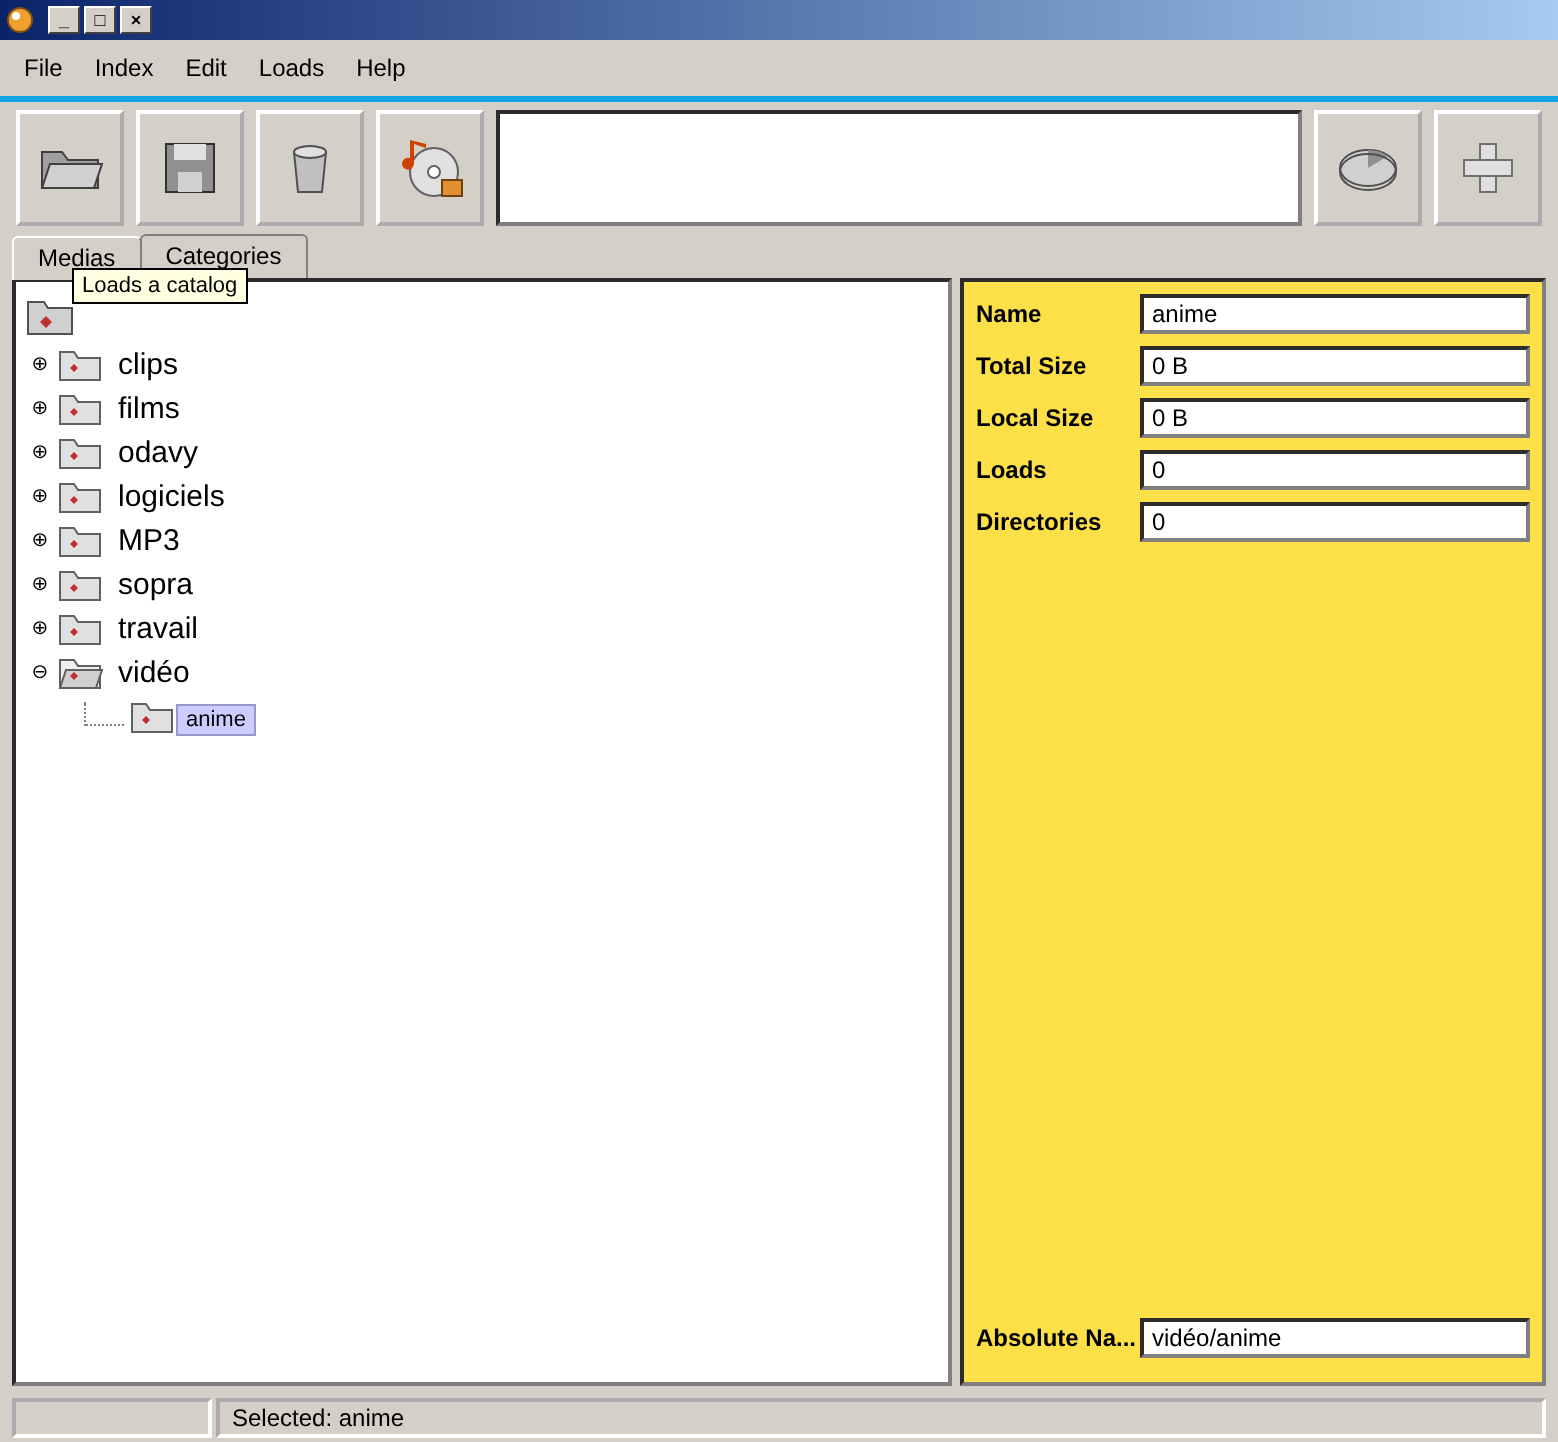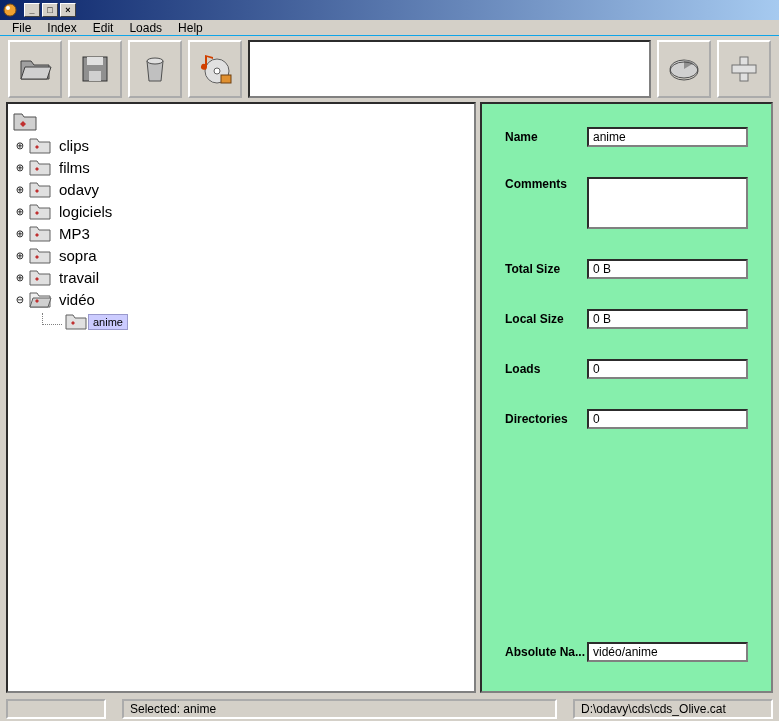--- a/index.html
+++ b/index.html
@@ -32,26 +32,26 @@
   width: 16px; height: 14px;
   background: #d4d0c8;
   border: 1px solid #fff;
   border-right-color: #404040; border-bottom-color: #404040;
   font-size: 9px; font-weight: bold;
   display: flex; align-items: center; justify-content: center;
   color: #000;
   margin-left: 2px;
 }
 .menubar {
-  height: 16px;
+  height: 31px;
   background: #d4d0c8;
   display: flex;
   align-items: center;
   padding: 0 4px;
-  border-bottom: 1px solid #0ea5e9;
+  border-bottom: 3px solid #0ea5e9;
   font-size: 12px;
 }
 .menubar .menu-item { padding: 2px 8px; cursor: default; }
 
 .toolbar {
   height: 66px;
   background: #d4d0c8;
   display: flex;
   align-items: center;
   padding: 4px 8px;
@@ -141,26 +141,25 @@
 }
 .dotted-line {
   width: 20px; height: 12px;
   border-left: 1px dotted #808080;
   border-bottom: 1px dotted #808080;
   margin-right: 2px;
   margin-top: -6px;
 }
 .props-pane {
   flex: 1;
-  background: #86efac;
+  background: #fde047;
   border: 2px inset #808080;
-  padding: 23px;
+  padding: 6px;
   display: flex;
   flex-direction: column;
-  gap: 24px;
 }
 .prop-row {
   display: flex;
   align-items: center;
   margin-bottom: 6px;
 }
 .prop-row.tall { align-items: flex-start; height: 52px; }
 .prop-label {
   width: 82px;
   font-size: 12px;
@@ -192,21 +191,21 @@
   color: #808080;
   font-size: 12px;
   display: flex; align-items: center; justify-content: center;
   margin-top: 4px;
 }
 .statusbar {
   height: 24px;
   background: #d4d0c8;
   display: flex;
   padding: 2px 6px;
-  gap: 16px;
+  gap: 2px;
   justify-content: center;
 }
 .status-cell {
   border: 2px inset #fff;
   padding: 2px 6px;
   font-size: 12px;
   display: flex; align-items: center;
 }
 .status-cell.a { width: 100px; }
 .status-cell.b { flex: 1; }
@@ -275,20 +274,25 @@
   </div>
   <div class="tb-btn">
     <svg viewBox="0 0 36 36">
         <rect x="14" y="6" width="8" height="24" fill="#e0e0e0" stroke="#707070"></rect>
         <rect x="6" y="14" width="24" height="8" fill="#e0e0e0" stroke="#707070"></rect>
       </svg>
   </div>
 </div>
 
 <div class="content">
+  <div class="tabs">
+    <div class="tab active">Medias</div>
+    <div class="tab">Categories</div>
+    <div class="tooltip">Loads a catalog</div>
+  </div>
   <div class="panes">
 
     <div class="tree-pane">
       <div class="tree-root">
         <svg width="26" height="22">
             <path d="M2 4h8l2 3h12v13H2z" fill="#d0d0d0" stroke="#505050"></path>
             <path d="M8 14l3-3 3 3-3 3z" fill="#c03030"></path>
           </svg>
       </div>
       <div class="tree-node">
@@ -380,24 +384,20 @@
             </svg></span>
         <span class="label selected">anime</span>
       </div>
     </div>
 
     <div class="props-pane">
       <div class="prop-row">
         <div class="prop-label">Name</div>
         <div class="prop-field">anime</div>
       </div>
-      <div class="prop-row tall">
-        <div class="prop-label">Comments</div>
-        <div class="prop-field tall"></div>
-      </div>
       <div class="prop-row">
         <div class="prop-label">Total Size</div>
         <div class="prop-field">0 B</div>
       </div>
       <div class="prop-row">
         <div class="prop-label">Local Size</div>
         <div class="prop-field">0 B</div>
       </div>
       <div class="prop-row">
         <div class="prop-label">Loads</div>
@@ -412,14 +412,13 @@
         <div class="prop-label">Absolute Na...</div>
         <div class="prop-field">vidéo/anime</div>
       </div>
     </div>
   </div>
 </div>
 
 <div class="statusbar">
   <div class="status-cell a"></div>
   <div class="status-cell b">Selected: anime</div>
-  <div class="status-cell c">D:\odavy\cds\cds_Olive.cat</div>
 </div>
 
 </body></html>

